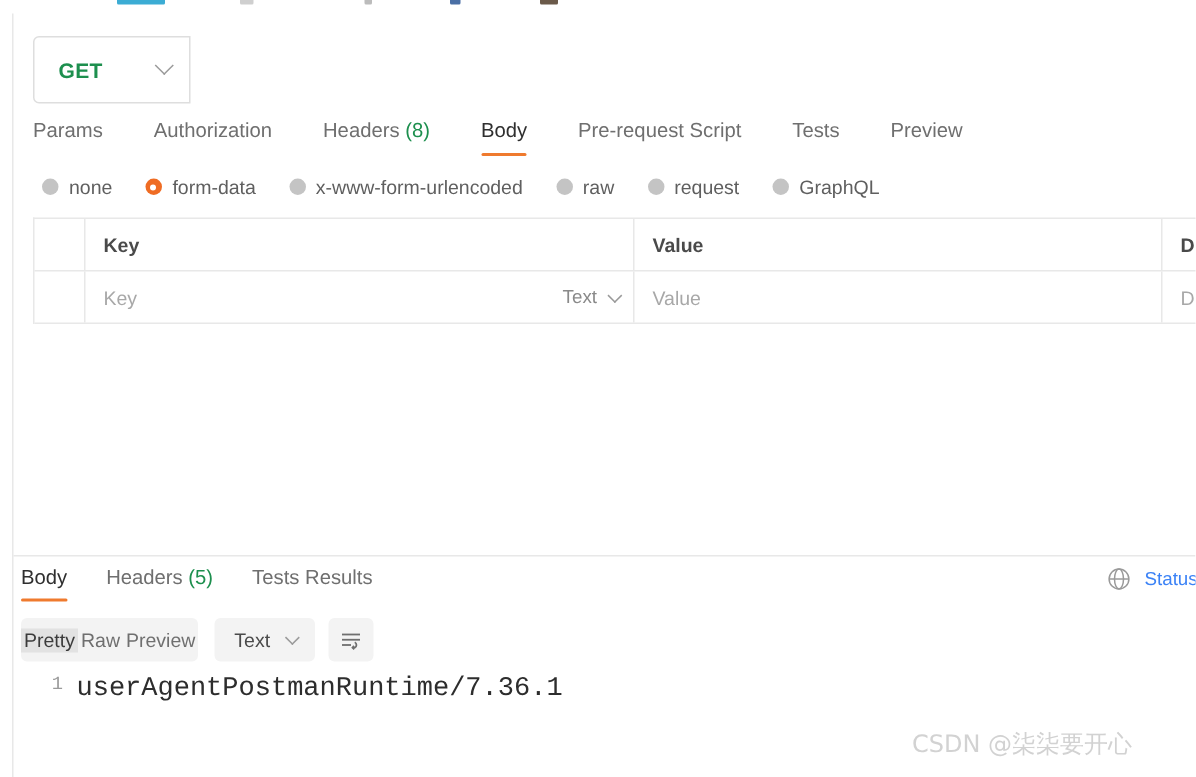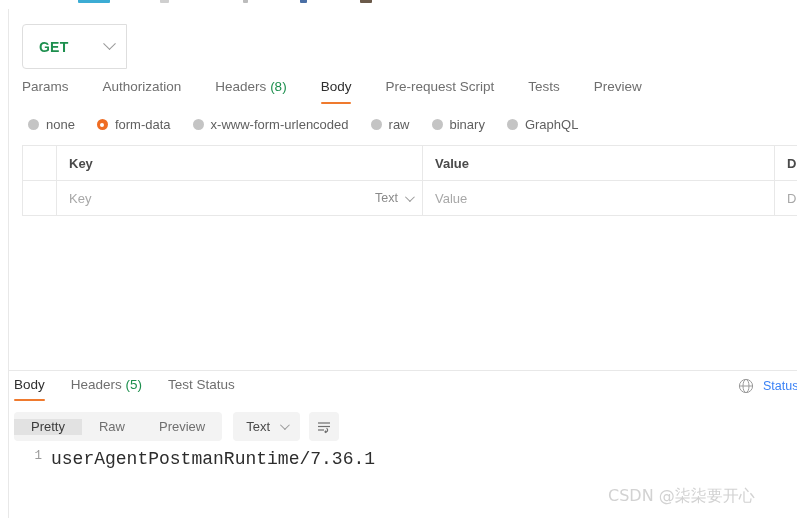--- a/index.html
+++ b/index.html
@@ -173,21 +173,21 @@
     position: absolute; left: 14px; top: 412px;
     display: flex; align-items: center; gap: 7px;
   }
   .seg {
     display: flex; align-items: center;
     background: #f3f3f3; border-radius: 4px; height: 29px; padding: 0;
     overflow: hidden;
   }
   .seg-btn {
     font-size: 13px; color: #6f6f6f;
-    padding: 0 17px; height: 16px;
+    padding: 0 2px; height: 16px;
     display: flex; align-items: center; cursor: pointer;
   }
   .seg-btn.active { background: #e2e2e2; color: #3b3b3b; }
   .fmt-box {
     display: flex; align-items: center; gap: 10px;
     background: #f3f3f3; border-radius: 4px; height: 29px;
     padding: 0 13px; cursor: pointer; margin-left: 4px;
   }
   .fmt-label { font-size: 13px; color: #4a4a4a; }
   .wrap-btn {
@@ -262,21 +262,21 @@
     <div class="radio-item">
       <span class="dot"></span>
       <span class="radio-label">x-www-form-urlencoded</span>
     </div>
     <div class="radio-item">
       <span class="dot"></span>
       <span class="radio-label">raw</span>
     </div>
     <div class="radio-item">
       <span class="dot"></span>
-      <span class="radio-label">binary</span>
+      <span class="radio-label">request</span>
     </div>
     <div class="radio-item">
       <span class="dot"></span>
       <span class="radio-label">GraphQL</span>
     </div>
   </div>
 
   <div class="kv-table">
     <div class="kv-row kv-head">
       <div class="kv-cell c-check"></div>
@@ -296,21 +296,21 @@
       <div class="kv-cell c-val">Value</div>
       <div class="kv-cell c-desc">D</div>
     </div>
   </div>
 
   <div class="splitter"></div>
 
   <div class="resp-tabs">
     <div class="ptab active"><span>Body</span></div>
     <div class="ptab"><span>Headers</span> <span class="cnt">(5)</span></div>
-    <div class="ptab"><span>Test Status</span></div>
+    <div class="ptab"><span>Tests Results</span></div>
   </div>
 
   <div class="status-cluster">
     <svg class="globe" viewBox="0 0 16 16">
       <circle cx="8" cy="8" r="6.6" fill="none" stroke="#9a9a9a" stroke-width="1"></circle>
       <ellipse cx="8" cy="8" rx="3" ry="6.6" fill="none" stroke="#9a9a9a" stroke-width="1"></ellipse>
       <line x1="1.4" y1="8" x2="14.6" y2="8" stroke="#9a9a9a" stroke-width="1"></line>
     </svg>
     <span class="status-text">Status</span>
   </div>

